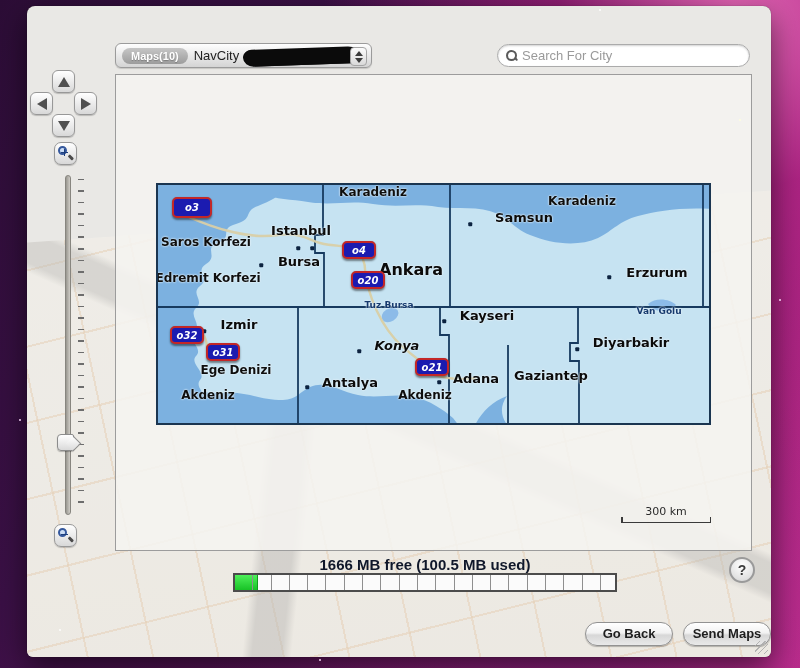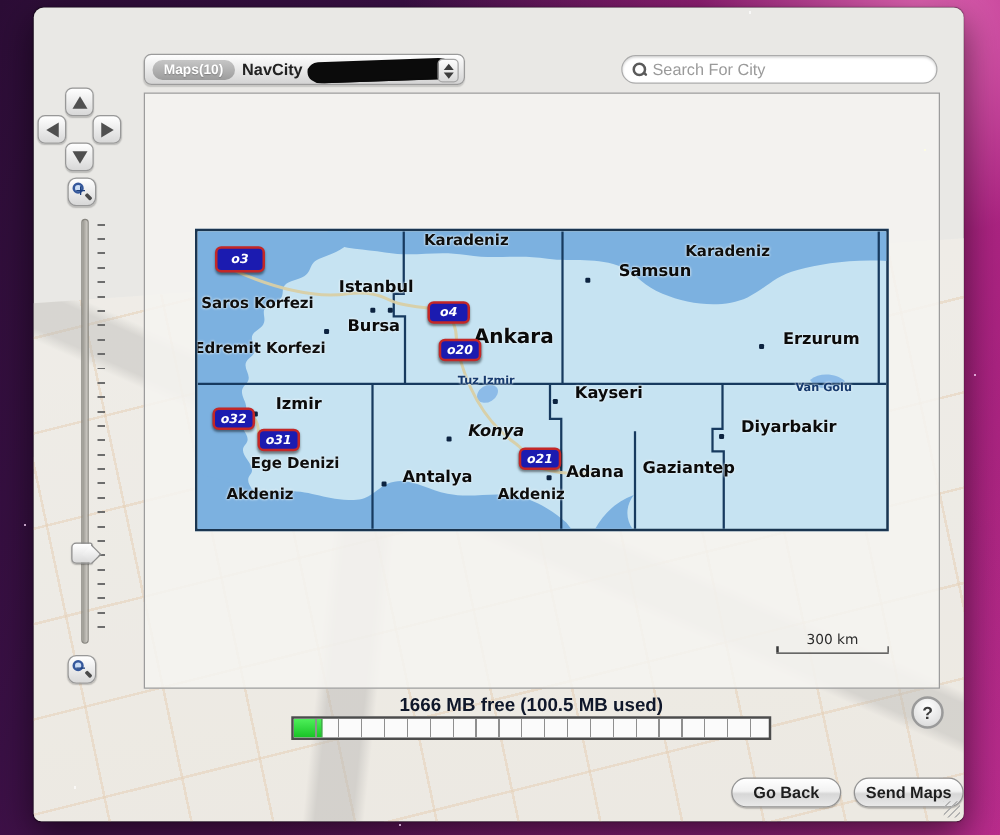--- a/index.html
+++ b/index.html
@@ -65,21 +65,21 @@
   .popup {
     position:absolute; left:88px; top:37px; width:257px; height:25px;
     background:linear-gradient(#fefefe, #d4d4d4); border:1px solid #9b9b9b;
     border-radius:6px; display:flex; align-items:center; padding-left:6px;
     box-shadow:0 1px 1px rgba(0,0,0,.15);
   }
   .maps-pill {
     background:linear-gradient(#c6c6c6,#9c9c9c); color:#fff; font-weight:bold;
     font-size:11px; padding:2px 9px; border-radius:9px; text-shadow:0 1px 1px rgba(0,0,0,.25);
   }
-  .product { font-size:13px; font-weight:bold; color:#222; margin-left:6px; }
+  .product { font-size:13px; font-weight:normal; color:#222; margin-left:6px; }
   .redaction {
     width:116px; height:16px; background:#0b0b0b; margin-left:5px;
     border-radius:10px 16px 12px 14px / 8px 12px 9px 12px;
     transform:rotate(-2deg); box-shadow:2px 1px 0 #0b0b0b, -1px 1px 0 #0b0b0b;
   }
   .stepper {
     position:absolute; right:4px; top:3px; width:17px; height:19px;
     background:linear-gradient(#fcfcfc,#d9d9d9); border:1px solid #a5a5a5; border-radius:4px;
     display:flex; flex-direction:column; align-items:center; justify-content:center; gap:2px;
   }
@@ -304,21 +304,21 @@
           </g>
         </svg>
 
         <div class="wlabel" style="left:215px; top:7px;">Karadeniz</div>
         <div class="wlabel" style="left:424px; top:16px;">Karadeniz</div>
         <div class="wlabel" style="left:48px;  top:57px;">Saros Korfezi</div>
         <div class="wlabel" style="left:50px;  top:93px;">Edremit Korfezi</div>
         <div class="wlabel" style="left:78px;  top:185px;">Ege Denizi</div>
         <div class="wlabel" style="left:50px;  top:210px;">Akdeniz</div>
         <div class="wlabel" style="left:267px; top:210px;">Akdeniz</div>
-        <div class="wlabel small" style="left:231px; top:120px;">Tuz Izmir</div>
+        <div class="wlabel small" style="left:231px; top:120px;">Tuz Bursa</div>
         <div class="wlabel small" style="left:501px; top:126px;">Van Golu</div>
 
         <div class="city" style="left:143px; top:45px;">Istanbul</div>
         <div class="dot" style="left:140px; top:63px;"></div>
         <div class="dot" style="left:154px; top:63px;"></div>
         <div class="city" style="left:141px; top:76px;">Bursa</div>
         <div class="dot" style="left:103px; top:80px;"></div>
         <div class="city" style="left:354px; top:32px;margin-left:12px;">Samsun</div>
         <div class="dot" style="left:312px; top:39px;"></div>
         <div class="city big" style="left:253px; top:84px;">Ankara</div>

